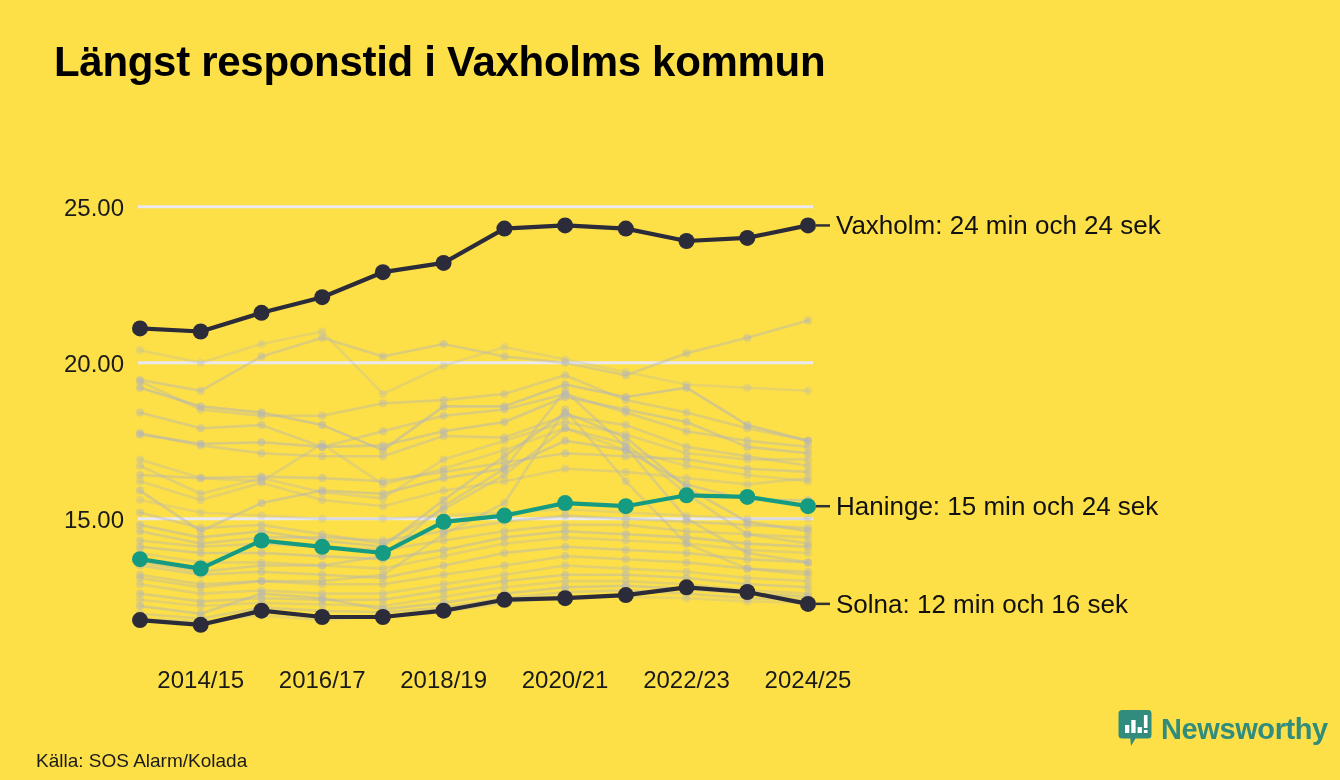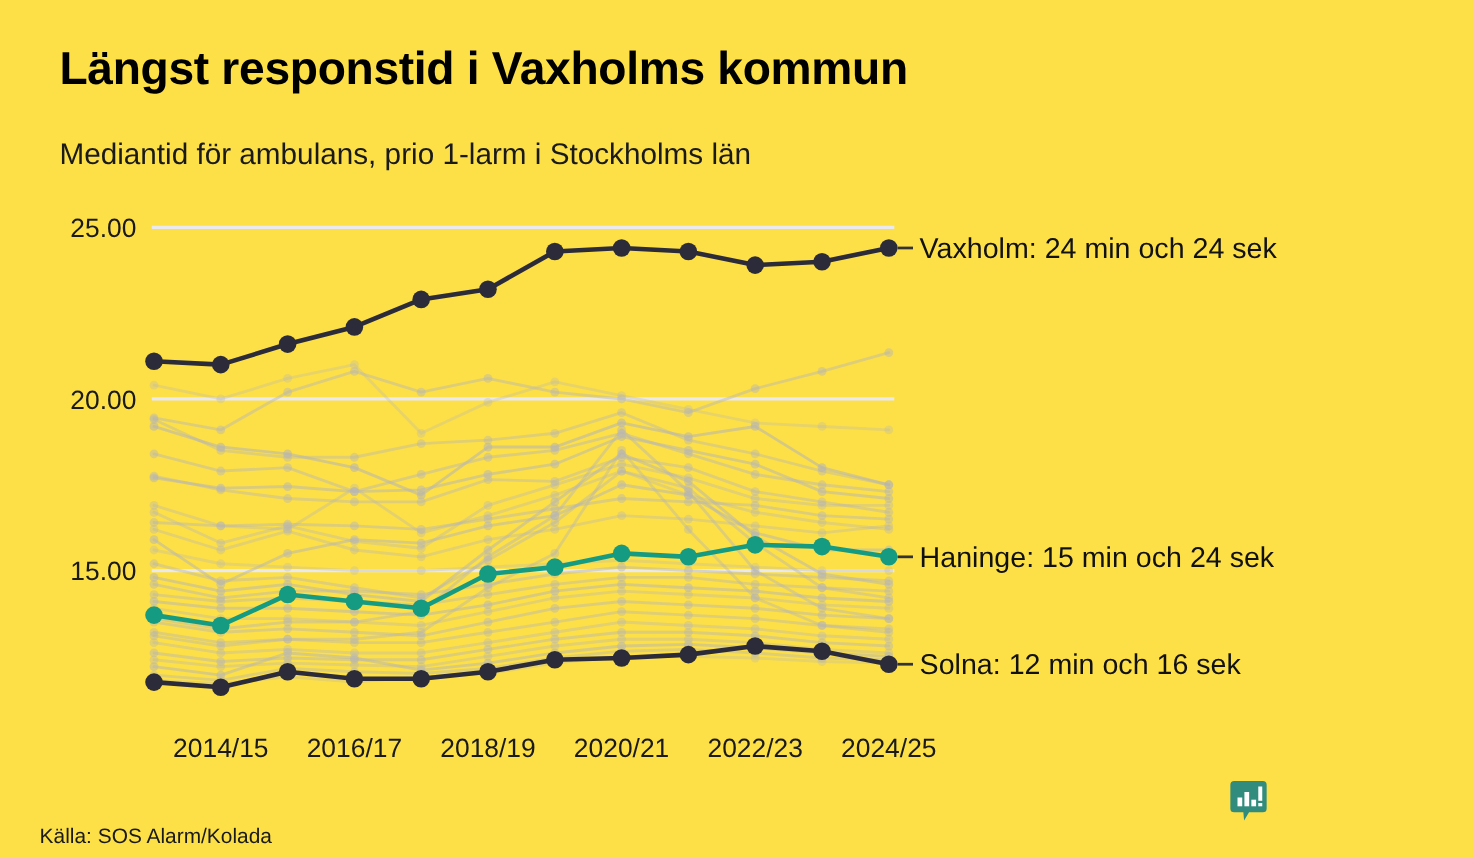--- a/index.html
+++ b/index.html
@@ -80,21 +80,20 @@
     fill: #111111;
     font-family: "Liberation Sans", sans-serif;
   }
 </style>
 </head>
 <body>
 
 <div id="page">
 
   <div id="chart-title">Längst responstid i Vaxholms kommun</div>
-  <div id="chart-subtitle">Mediantid för ambulans, prio 1-larm i Stockholms län</div>
 
   <svg id="plot-area" viewBox="0 0 1340 780" width="1340" height="780">
       <line x1="138" y1="518.6901408450705" x2="813" y2="518.6901408450705" stroke="#e9e9ef" stroke-width="3"></line>
       <text x="124" y="527.6901408450705" text-anchor="end" class="axis-label">15.00</text>
       <line x1="138" y1="362.7042253521127" x2="813" y2="362.7042253521127" stroke="#e9e9ef" stroke-width="3"></line>
       <text x="124" y="371.7042253521127" text-anchor="end" class="axis-label">20.00</text>
       <line x1="138" y1="206.71830985915494" x2="813" y2="206.71830985915494" stroke="#e9e9ef" stroke-width="3"></line>
       <text x="124" y="215.71830985915494" text-anchor="end" class="axis-label">25.00</text>
       <g>
         <path d="M140.0 379.9 L200.7 390.8 L261.5 356.5 L322.2 337.7 L382.9 356.5 L443.6 344.0 L504.4 356.5 L565.1 362.7 L625.8 375.2 L686.5 353.3 L747.3 337.7 L808.0 320.6" fill="none" stroke="#b5b5b5" stroke-width="2.6" stroke-opacity="0.45" stroke-linecap="round" stroke-linejoin="round"></path>
@@ -594,15 +593,16 @@
 
   <div id="logo">
     <svg width="34" height="40" viewBox="0 0 34 40">
       <path d="M4 1 H30 A3.5 3.5 0 0 1 33.5 4.5 V26 A3.5 3.5 0 0 1 30 29.5 H17.5 L13 37 L12.3 29.5 H4 A3.5 3.5 0 0 1 0.5 26 V4.5 A3.5 3.5 0 0 1 4 1 Z" fill="#328c7d"></path>
       <rect x="7" y="16" width="4.3" height="8" fill="#ffffff"></rect>
       <rect x="13.3" y="11" width="4.3" height="13" fill="#ffffff"></rect>
       <rect x="19.6" y="18" width="4.3" height="6" fill="#ffffff"></rect>
       <rect x="25.9" y="6" width="3.6" height="13" fill="#ffffff"></rect>
       <rect x="25.9" y="21" width="3.6" height="3" fill="#ffffff"></rect>
     </svg>
+    <span id="logo-wordmark">Newsworthy</span>
   </div>
 
 </div>
 
 </body></html>

